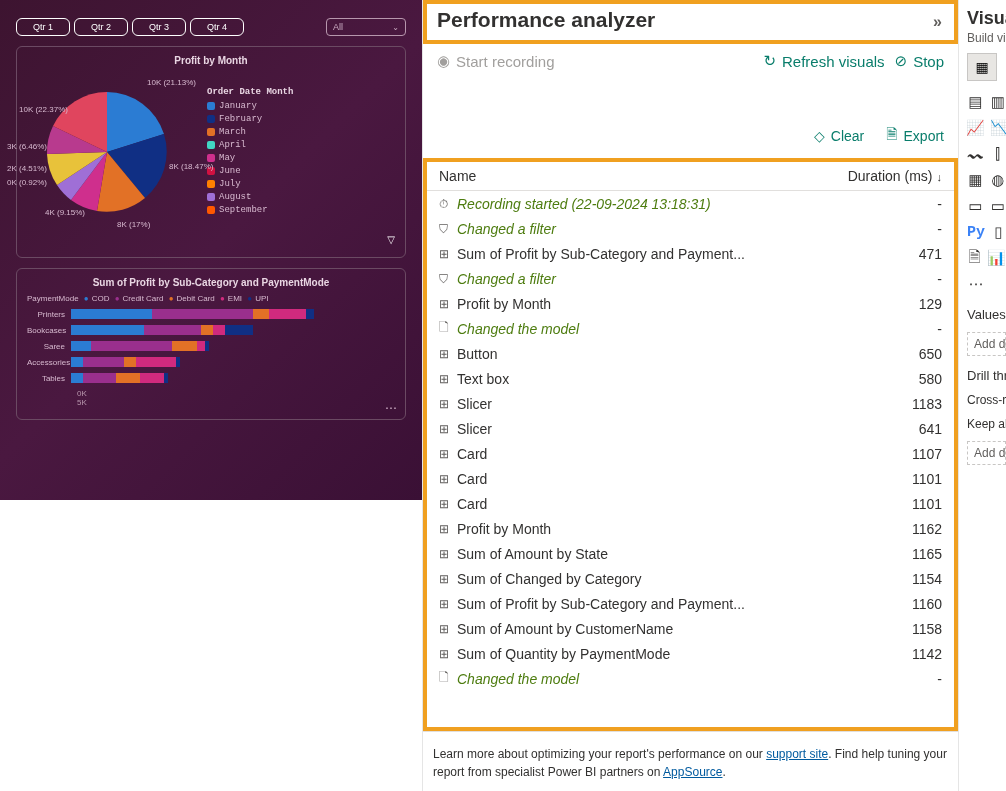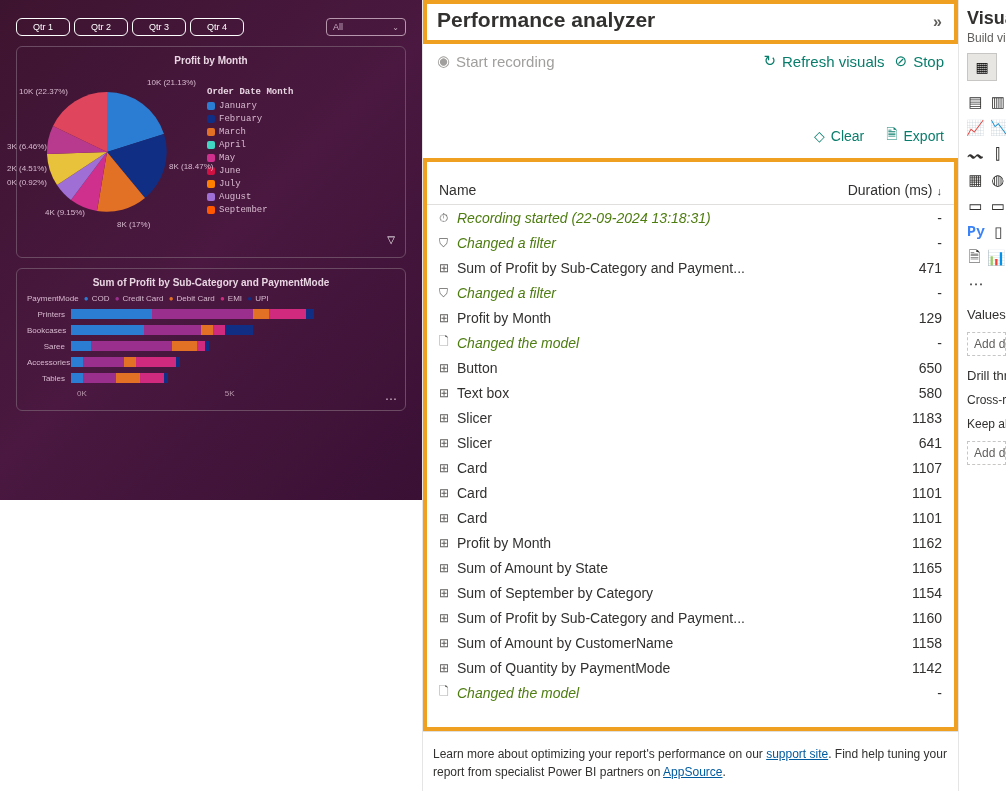--- a/index.html
+++ b/index.html
@@ -20,34 +20,34 @@
   .legend-col { margin-left: 20px; font-size: 9px; color: #d7b9cf; font-family: Liberation Mono, monospace; }
   .leg-item { display: flex; align-items: center; gap: 4px; margin-bottom: 3px; }
   .swatch { width: 8px; height: 8px; border-radius: 2px; display: inline-block; }
   .exp-chev { text-align: right; margin-top: 2px; color: #fff; font-size: 10px; }
   .bar-legend { font-size: 8px; color: #d7b9cf; margin-bottom: 6px; }
   .bar-legend span { margin-right: 3px; }
   .bar-row { display: flex; align-items: center; margin-bottom: 6px; font-size: 8px; color: #d7b9cf; }
   .bar-lbl { width: 44px; text-align: right; padding-right: 6px; }
   .bar-track { flex: 1; display: flex; height: 10px; }
   .seg { height: 100%; }
-  .axis { display: flex; margin-left: 50px; font-size: 8px; color: #b897ad; }
+  .axis { display: flex; margin-left: 50px; font-size: 8px; color: #b897ad; flex-direction: column; }
   .axis span:first-child { margin-right: 138px; }
   
   
   .perf-panel { flex: 1; display: flex; flex-direction: column; border-left: 1px solid #e5e5e5; min-width: 0; }
   .perf-title { border: 4px solid #f0a020; padding: 4px 10px 8px; font-size: 21px; font-weight: 600; color: #323130; position: relative; }
   .collapse-icon { position: absolute; right: 12px; top: 50%; transform: translateY(-50%); font-size: 16px; color: #605e5c; }
   .toolbar1 { display: flex; align-items: center; gap: 10px; padding: 8px 14px 10px 14px; color: #097d6b; font-size: 15px; }
   .tbtn { display: flex; align-items: center; gap: 6px; cursor: pointer; }
   .tbtn.disabled { color: #a19f9d; cursor: default; }
   .toolbar1 .spacer { flex: 1; }
   .toolbar2 { display: flex; justify-content: flex-end; gap: 22px; padding: 6px 14px 6px 0; font-size: 14px; color: #097d6b; margin-top: 38px; }
   .list-wrap { border: 4px solid #f0a020; margin: 4px 0 0 0; flex: 1; min-height: 0; display: flex; flex-direction: column; }
-  .list-header { display: flex; padding: 6px 12px; font-size: 14px; color: #323130; border-bottom: 1px solid #e1dfdd; margin-top: 14px; }
+  .list-header { display: flex; padding: 6px 12px; font-size: 14px; color: #323130; border-bottom: 1px solid #e1dfdd; }
   .col-name { flex: 1; }
   .col-dur { width: 130px; text-align: right; }
   .col-dur .sort-arrow { margin-left: 4px; font-size: 11px; }
   .rows { flex: 1; overflow: hidden; }
   .row { display: flex; align-items: center; padding: 2px 12px; font-size: 14px; color: #323130; min-height: 25px; }
   .row .ricon { width: 18px; font-size: 12px; color: #605e5c; display: inline-block; }
   .row .rname { flex: 1; white-space: nowrap; overflow: hidden; text-overflow: ellipsis; }
   .row .rdur { width: 80px; text-align: right; font-variant-numeric: tabular-nums; }
   .row.italic .rname { font-style: italic; color: #4d7c0f; }
   .footer-note { border-top: 1px solid #e1dfdd; padding: 14px 10px 10px 10px; font-size: 12px; color: #323130; line-height: 1.45; }
@@ -91,21 +91,21 @@
             <path d="M0,0 L57,-18 A60,60 0 0,1 38,46 Z" fill="#102f84"></path>
             <path d="M0,0 L38,46 A60,60 0 0,1 -10,59 Z" fill="#e27126"></path>
             <path d="M0,0 L-10,59 A60,60 0 0,1 -36,48 Z" fill="#cf2f8d"></path>
             <path d="M0,0 L-36,48 A60,60 0 0,1 -50,33 Z" fill="#9f6fd6"></path>
             <path d="M0,0 L-50,33 A60,60 0 0,1 -60,2 Z" fill="#e8c23a"></path>
             <path d="M0,0 L-60,2 A60,60 0 0,1 -54,-26 Z" fill="#b83a8e"></path>
             <path d="M0,0 L-54,-26 A60,60 0 0,1 0,-60 Z" fill="#e0455e"></path>
           </g>
         </svg>
         <span class="pie-label" style="left:120px;top:6px">10K (21.13%)</span>
-        <span class="pie-label" style="left:-8px;top:15px">10K (22.37%)</span>
+        <span class="pie-label" style="left:-8px;top:33px">10K (22.37%)</span>
         <span class="pie-label" style="left:-20px;top:70px">3K (6.46%)</span>
         <span class="pie-label" style="left:-20px;top:92px">2K (4.51%)</span>
         <span class="pie-label" style="left:-20px;top:106px">0K (0.92%)</span>
         <span class="pie-label" style="left:18px;top:136px">4K (9.15%)</span>
         <span class="pie-label" style="left:90px;top:148px">8K (17%)</span>
         <span class="pie-label" style="left:142px;top:90px">8K (18.47%)</span>
       </div>
       <div class="legend-col">
         <div class="legend-title">Order Date Month</div>
         <div id="pie-legend-items">
@@ -325,21 +325,21 @@
           <span class="rname">Profit by Month</span>
           <span class="rdur">1162</span>
         </div>
         <div class="row">
           <span class="ricon">⊞</span>
           <span class="rname">Sum of Amount by State</span>
           <span class="rdur">1165</span>
         </div>
         <div class="row">
           <span class="ricon">⊞</span>
-          <span class="rname">Sum of September by Category</span>
+          <span class="rname">Sum of Changed by Category</span>
           <span class="rdur">1154</span>
         </div>
         <div class="row">
           <span class="ricon">⊞</span>
           <span class="rname">Sum of Profit by Sub-Category and Payment...</span>
           <span class="rdur">1160</span>
         </div>
         <div class="row">
           <span class="ricon">⊞</span>
           <span class="rname">Sum of Amount by CustomerName</span>

